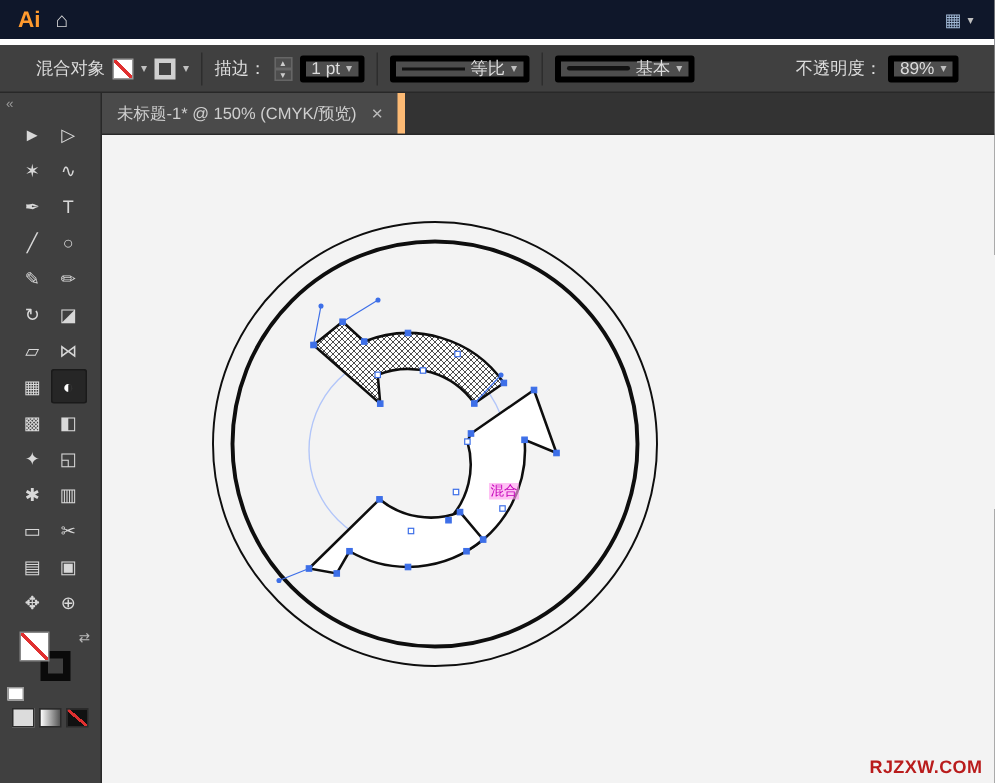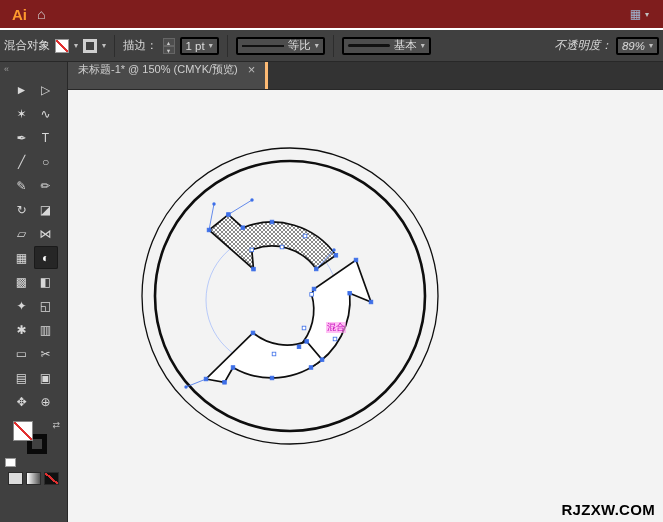--- a/index.html
+++ b/index.html
@@ -1,44 +1,44 @@
 <!DOCTYPE html>
 <html><head>
 <meta charset="utf-8">
 <style>
   * { box-sizing: border-box; margin: 0; padding: 0; }
   html,body { width:663px; height:522px; overflow:hidden; }
   body { font-family:"Liberation Sans","DejaVu Sans",sans-serif; background:#333; }
 
   
-  .menubar { height:30px; background:#7f1d1d; border-bottom:2px solid #ffffff;
+  .menubar { height:30px; background:#0f172a; border-bottom:4px solid #ffffff;
              display:flex; align-items:center; color:#e2e2e2; font-size:12.5px; }
   .logo { color:#ff9a2e; font-weight:bold; font-size:15px; padding:0 10px 0 12px; }
   .home { padding-right:10px; font-size:14px; color:#d8d8d8; }
   .mitem { padding:0 7px; cursor:default; }
   .ws { margin-left:auto; margin-right:14px; display:flex; gap:4px; align-items:center; color:#cfcfcf; }
   .ws .grid-ic { font-size:12px; color:#9fb7d4; }
   .caret { font-size:8px; color:#c0c0c0; }
 
   
   .controlbar { height:32px; background:#404040; border-bottom:1px solid #282828;
                 display:flex; align-items:center; font-size:11.5px; color:#dcdcdc;
-                gap:5px; padding:0 4px; white-space:nowrap; }
-  .cmb { background:#4d4d4d; border:2px solid #000000; border-radius:2px; height:18px;
+                gap:5px; padding:0 24px; white-space:nowrap; }
+  .cmb { background:#4d4d4d; border:4px solid #000000; border-radius:2px; height:18px;
          display:flex; align-items:center; padding:0 4px; gap:4px; }
   .vsep { width:1px; height:22px; background:#2d2d2d; margin:0 3px; }
   .swatch-none { width:14px; height:14px; border:1px solid #999;
                  background:linear-gradient(to top right,#fff 44%,#e03030 44%,#e03030 56%,#fff 56%); }
   .swatch-stroke { width:14px; height:14px; border:3px solid #cfcfcf; background:#404040; }
   .stepper { display:flex; flex-direction:column; width:12px; }
   .stepper span { height:8px; font-size:5.5px; line-height:8px; text-align:center;
                   background:#4d4d4d; border:1px solid #666; color:#ccc; }
   .profile-line { width:42px; height:2px; background:#111; }
   .brush-line { width:42px; height:3px; background:#111; border-radius:2px; }
-  .opacity-group { margin-left:auto; display:flex; align-items:center; gap:4px;font-style:italic; }
+  .opacity-group { margin-left:auto; display:flex; align-items:center; gap:4px; }
 
   
   .main { display:flex; height:460px; }
 
   
   .toolbar { width:68px; background:#404040; border-right:1px solid #282828;
              display:flex; flex-direction:column; }
   .tb-head { height:14px; color:#9a9a9a; font-size:9px; line-height:14px; padding-left:4px; }
   .tools { display:grid; grid-template-columns:24px 24px; justify-content:center;
            row-gap:1px; padding-top:2px; }
@@ -56,30 +56,30 @@
   .mini-def { position:absolute; left:5px; bottom:2px; width:11px; height:9px;
               border:1px solid #999; background:#fff; }
   .modes { display:flex; justify-content:center; gap:3px; padding:3px 0; }
   .mode-btn { width:15px; height:13px; border:1px solid #2b2b2b; background:#dcdcdc; }
   .mode-grad { background:linear-gradient(90deg,#fff,#555); }
   .mode-none { background:linear-gradient(to top right,#111 44%,#e03030 44%,#e03030 56%,#111 56%); }
 
   
   .docarea { flex:1; display:flex; flex-direction:column; }
   .tabbar { height:28px; background:#333; border-bottom:1px solid #282828; display:flex; }
-  .tab { background:#4a4a4a; color:#cfcfcf; font-size:11px; display:flex; 
-         gap:10px; padding:0 10px; border-right:3px solid #fdba74; cursor:pointer; }
+  .tab { background:#4a4a4a; color:#cfcfcf; font-size:11px; display:flex; align-items:center;
+         gap:10px; padding:0 10px; border-right:5px solid #fdba74; cursor:pointer; }
   .tab-close { color:#bbb; font-size:13px; }
 
   .canvas { flex:1; position:relative; background:#f3f3f3; overflow:hidden;text-align:right; }
   .canvas svg { position:absolute; left:0; top:0; }
   .blend-tag { position:absolute; left:258px; top:232px; font-size:9px; line-height:11px;
                color:#c401b9; background:rgba(255,160,238,.65); padding:0 1px; }
-  .watermark { position:absolute; right:8px; bottom:4px; font-weight:bold; font-size:15px;
-               color:#000000; letter-spacing:.3px; }
+  .watermark { position:absolute; right:8px; bottom:4px; font-weight:bold; font-size:12px;
+               color:#b91c1c; letter-spacing:.3px; }
 </style>
 </head>
 <body>
 
 <div class="menubar">
   <span class="logo">Ai</span>
   <span class="home">⌂</span>
   <span class="ws">
     <span class="grid-ic">▦</span>
     <span class="caret">▾</span>

